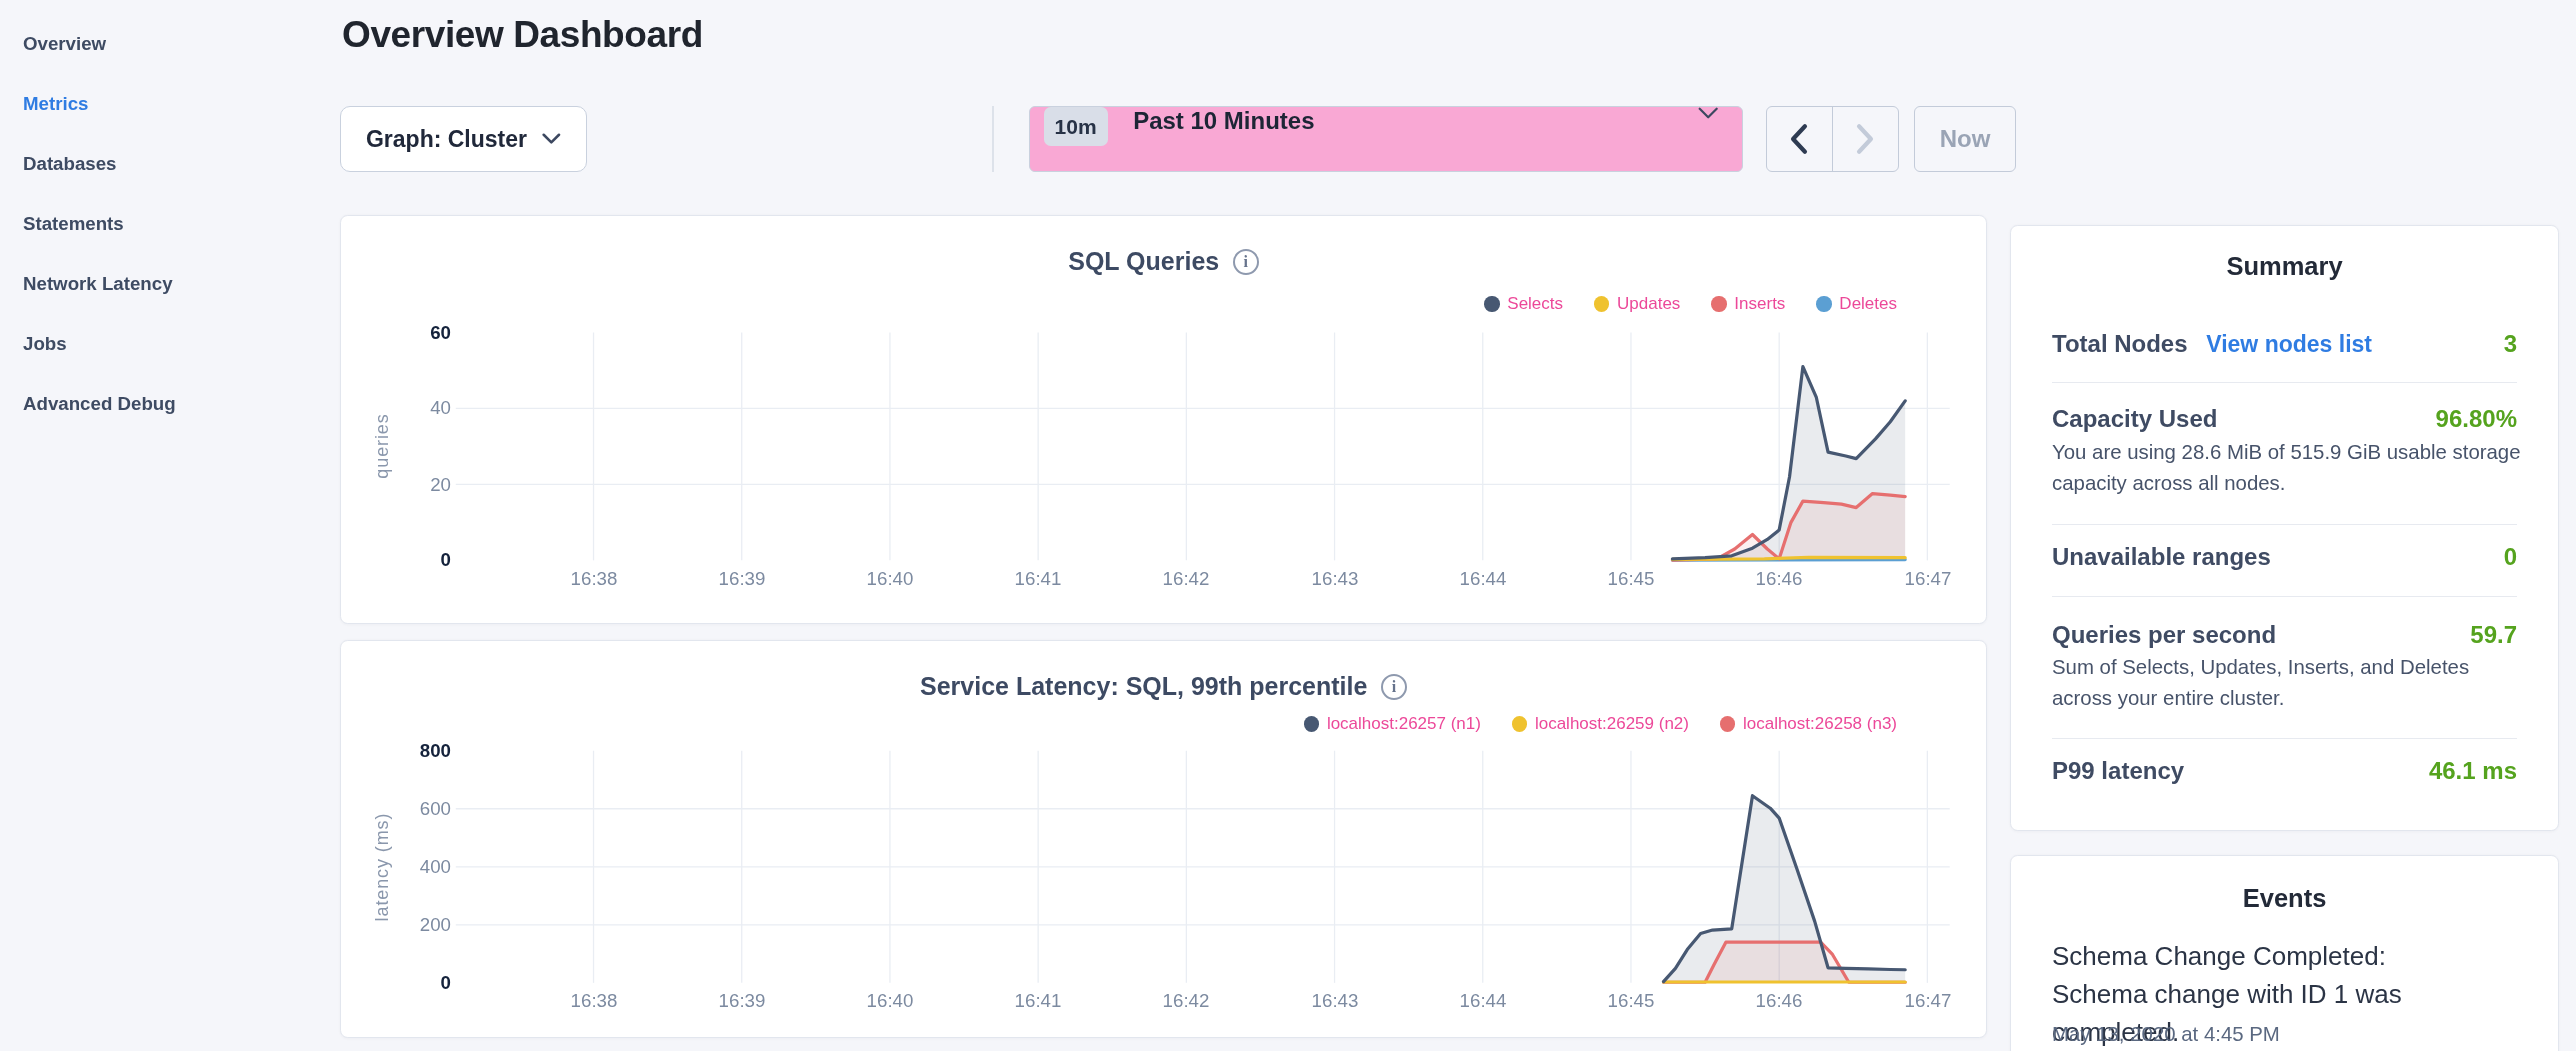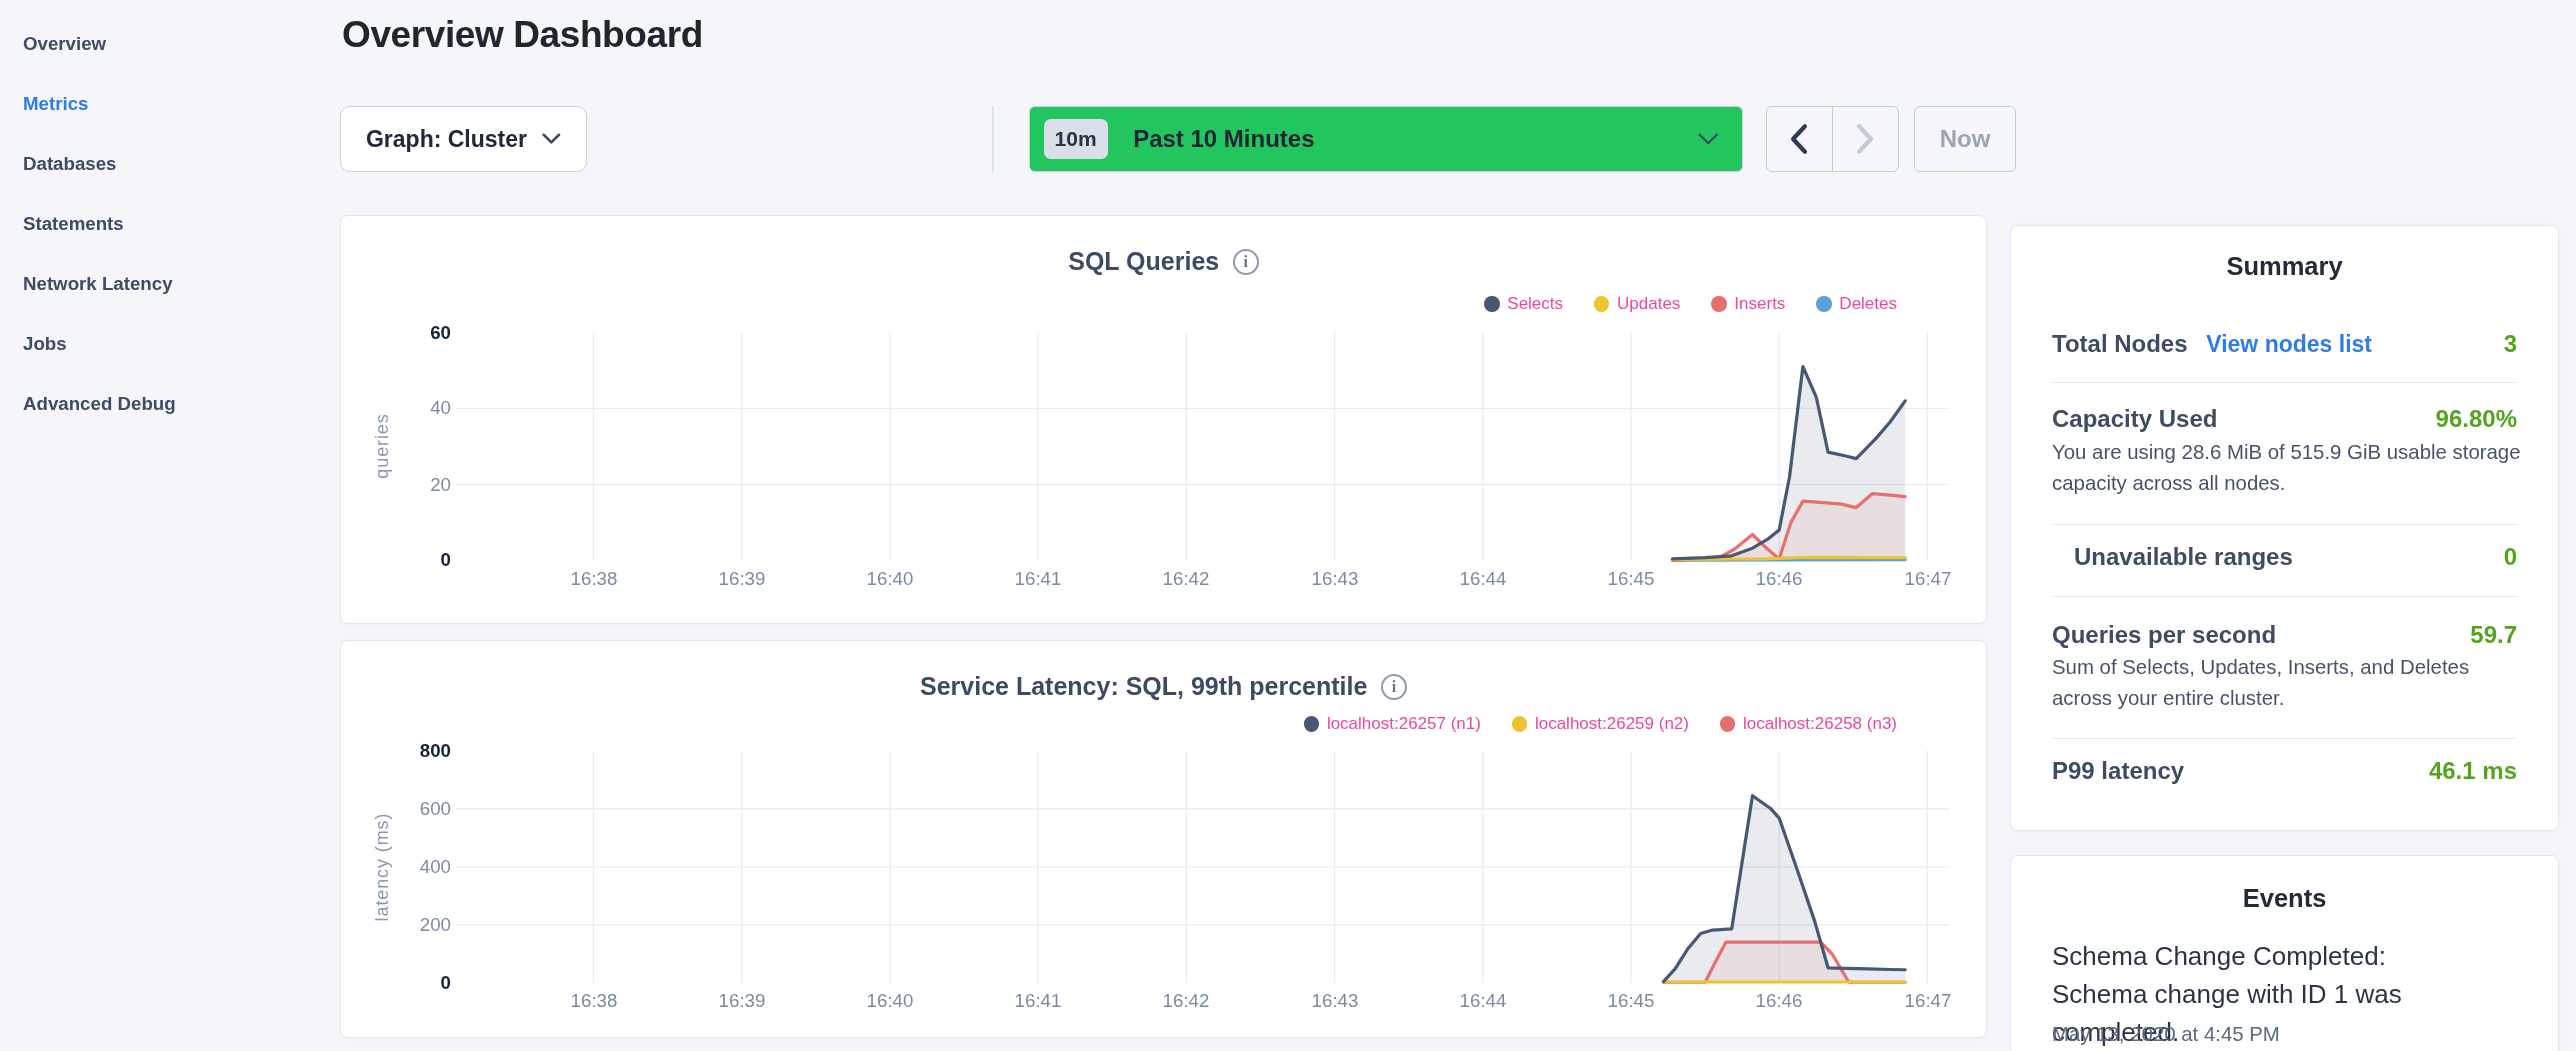--- a/index.html
+++ b/index.html
@@ -14,22 +14,22 @@
   .side-item.active { color:#2f7ce2; font-weight:700; }
 
   
   .page-title { position:absolute; left:342px; top:13.6px; font-size:37px; font-weight:600; color:#20252e; letter-spacing:-0.4px; }
 
   
   .ctl { position:absolute; top:106px; height:66px; background:#fff; border:1.3px solid #c9d1de; border-radius:10px;
          display:flex; align-items:center; justify-content:center; gap:15.3px; cursor:pointer;
          font-size:23px; font-weight:700; color:#20283a; }
   .ctl-divider { position:absolute; top:106px; left:992px; width:1.7px; height:66px; background:#dde2ea; }
-  .timepicker { position:absolute; top:106px; left:1029px; width:714px; height:66px; background:#22c55e;
-                border:1.3px solid #c9d1de; border-radius:6px; display:flex; align-items:center; cursor:pointer; }
+  .timepicker { position:absolute; top:106px; left:1029px; width:714px; height:66px; background:#f9a8d4;
+                border:1.3px solid #c9d1de; border-radius:6px; display:flex; align-items:flex-start; cursor:pointer; }
   .tp-badge { margin-left:13.6px; background:#d9dee8; color:#273246; font-size:21px; font-weight:700;
               border-radius:6.8px; padding:7.7px 11px; }
   .tp-label { margin-left:25.5px; font-size:24px; font-weight:700; color:#1d2535; }
   .tp-caret { margin-left:auto; margin-right:24px; }
   .navgroup { position:absolute; top:106px; left:1766px; width:133px; height:66px; border:1.3px solid #c3cbd9;
               border-radius:6px; display:flex; }
   .navbtn { width:50%; display:flex; align-items:center; justify-content:center; cursor:pointer; }
   .navbtn.first { border-right:1.3px solid #c3cbd9; }
   .now-btn { position:absolute; top:106px; left:1914px; width:102px; height:66px; border:1.3px solid #c3cbd9;
              border-radius:6px; display:flex; align-items:center; justify-content:center;
@@ -255,21 +255,21 @@
     </div>
     <div class="sdivider" style="top:156px;"></div>
 
     <div class="srow" style="top:179px;">
       <span class="lab">Capacity Used</span>
       <span class="val">96.80%</span>
     </div>
     <div class="sdesc" style="top:211px;">You are using 28.6 MiB of 515.9 GiB usable storage capacity across all nodes.</div>
     <div class="sdivider" style="top:298px;"></div>
 
-    <div class="srow" style="top:317px;margin-left:22px;">
+    <div class="srow" style="top:317px;">
       <span class="lab">Unavailable ranges</span>
       <span class="val">0</span>
     </div>
     <div class="sdivider" style="top:370px;"></div>
 
     <div class="srow" style="top:395px;">
       <span class="lab">Queries per second</span>
       <span class="val">59.7</span>
     </div>
     <div class="sdesc" style="top:426px;">Sum of Selects, Updates, Inserts, and Deletes across your entire cluster.</div>

